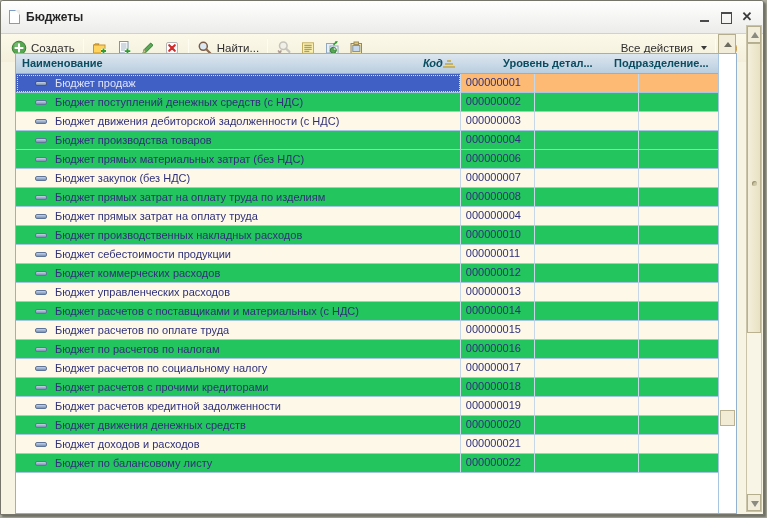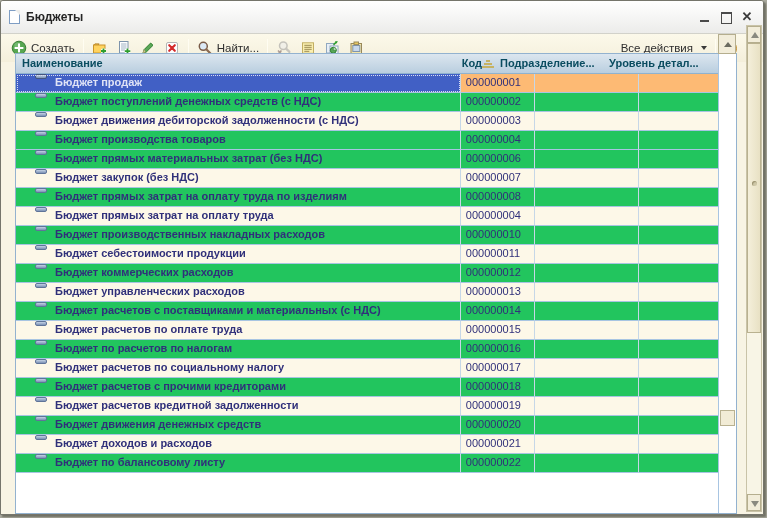--- a/index.html
+++ b/index.html
@@ -38,35 +38,35 @@
   .disabled { opacity:.55; filter:grayscale(.8); }
 
   
   .tablewrap { position:absolute; left:14px; top:52px; width:722px; height:461px;
                border:1px solid #93B2CF; background:#FFF; display:flex; flex-direction:column; }
   .thead { display:flex; height:20px; background:linear-gradient(#DCE6EF,#B9CEDF);
            border-bottom:1px solid #8FB2CE; flex:0 0 auto; }
   .th { font-size:11px; font-weight:bold; color:#0A4C60; line-height:19px; padding-left:6px;
         display:flex; align-items:center; }
   .th-name { width:402px; }
-  .th-code { width:80px;  padding-left:5px; justify-content:flex-end; padding-right:2px; }
+  .th-code { width:80px;  padding-left:5px; justify-content:flex-start; padding-right:2px;font-style:italic; }
   .th-level{ width:114px; padding-left:5px; }
   .th-dept { width:106px; padding-left:2px; }
   .th-scroll { width:18px; }
   .sort-ico { display:inline-block; margin-right:2px; }
   .sort-ico i { display:block; background:#C6B263; height:2px; margin:1px auto 0; }
   .sort-ico i:nth-child(1){ width:4px; } .sort-ico i:nth-child(2){ width:8px; } .sort-ico i:nth-child(3){ width:12px; }
 
   .tbody { position:relative; flex:1 1 auto; background:#FFF; }
   .trow { display:flex; height:19px; }
   .trow.cream .cell { background:#FDF8E8; }
   .trow.white .cell { background:#22c55e; }
   .cell { border-right:1px solid #C6D7E7; border-bottom:1px solid #A8C5E2;
           font-size:11px; color:#30307A; line-height:17px; white-space:nowrap; overflow:hidden; }
-  .cell.name { width:486px; display:flex; align-items:flex-start;font-weight:bold; }
+  .cell.name { width:486px; display:flex; align-items:center; }
   .cell.code { width:80px; padding-left:5px; }
   .cell.level{ width:114px; }
   .cell.dept { width:106px; border-right:none; }
   .dash-ico { flex:0 0 auto; width:12px; height:5px; margin:0 8px 0 19px; border:1px solid #5F7499;
               border-radius:2px; background:linear-gradient(#C4D2E4,#7C92B6); }
   .trow.selected .cell { background:#fdba74; }
   .trow.selected .cell.name { background:#4160C5; color:#DFE3F6; outline:1px dotted #D8DCF0; outline-offset:-2px; }
   .trow.selected .dash-ico { border-color:#44557E; }
 
   
@@ -221,22 +221,22 @@
     <div class="thead">
       <div class="th th-name">Наименование</div>
       <div class="th th-code">
         <span>Код</span>
         <span class="sort-ico">
             <i></i>
             <i></i>
             <i></i>
           </span>
       </div>
+      <div class="th th-level">Уровень детал...</div>
       <div class="th th-dept">Подразделение...</div>
-      <div class="th th-level">Уровень детал...</div>
       <div class="th th-scroll"></div>
     </div>
     <div class="tbody">
         <div class="trow selected">
           <div class="cell name">
             <span class="dash-ico"></span>
             <span>Бюджет продаж</span>
           </div>
           <div class="cell code">000000001</div>
           <div class="cell level"></div>

